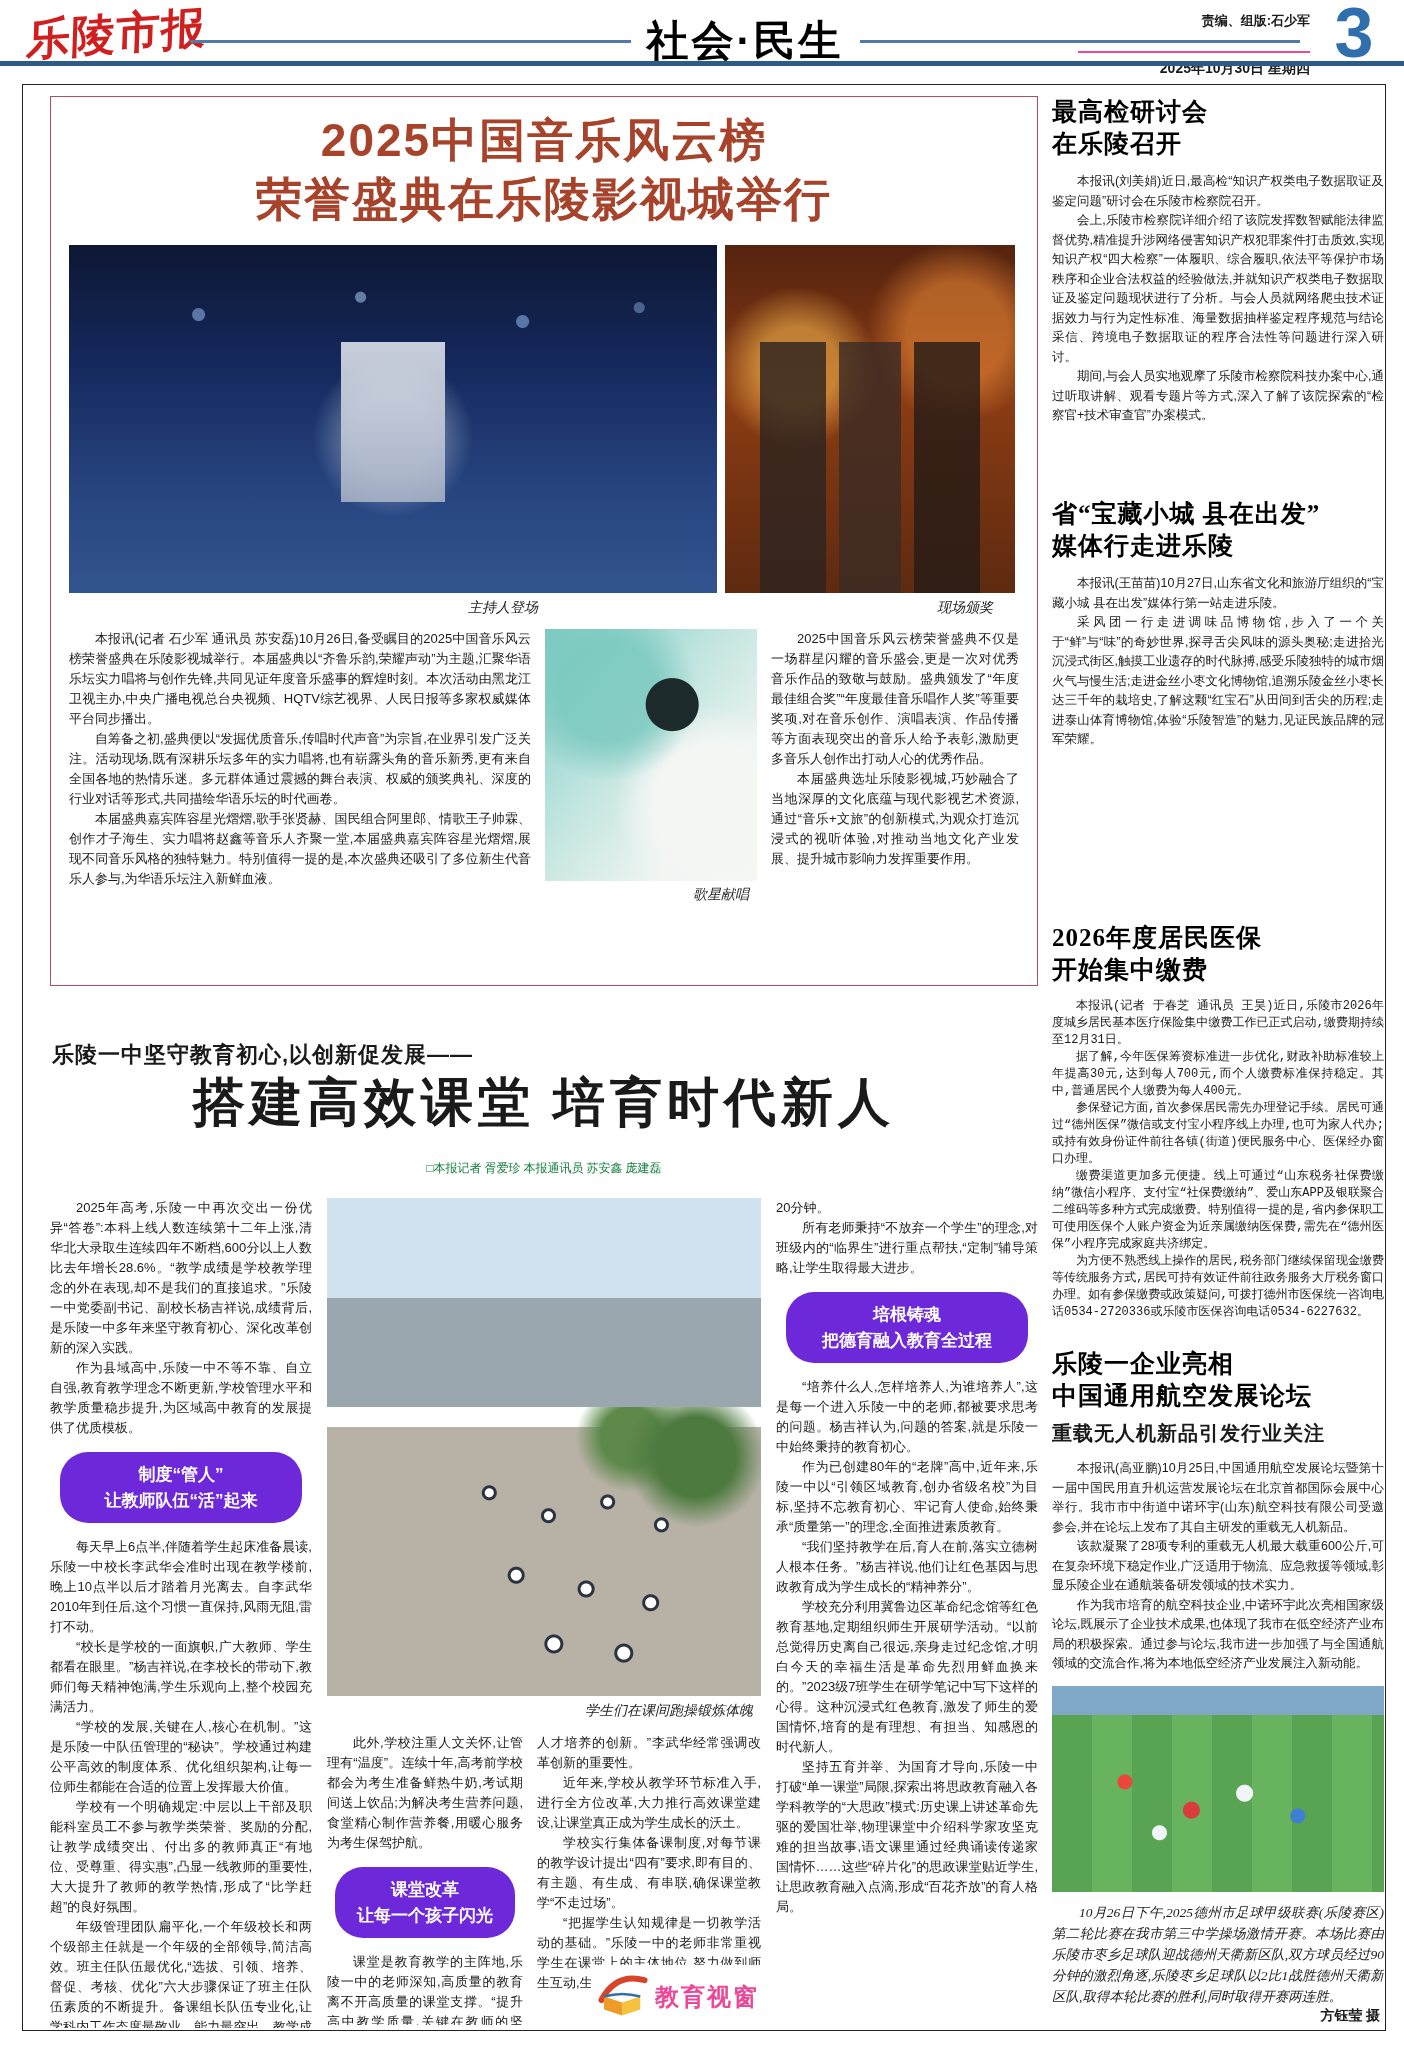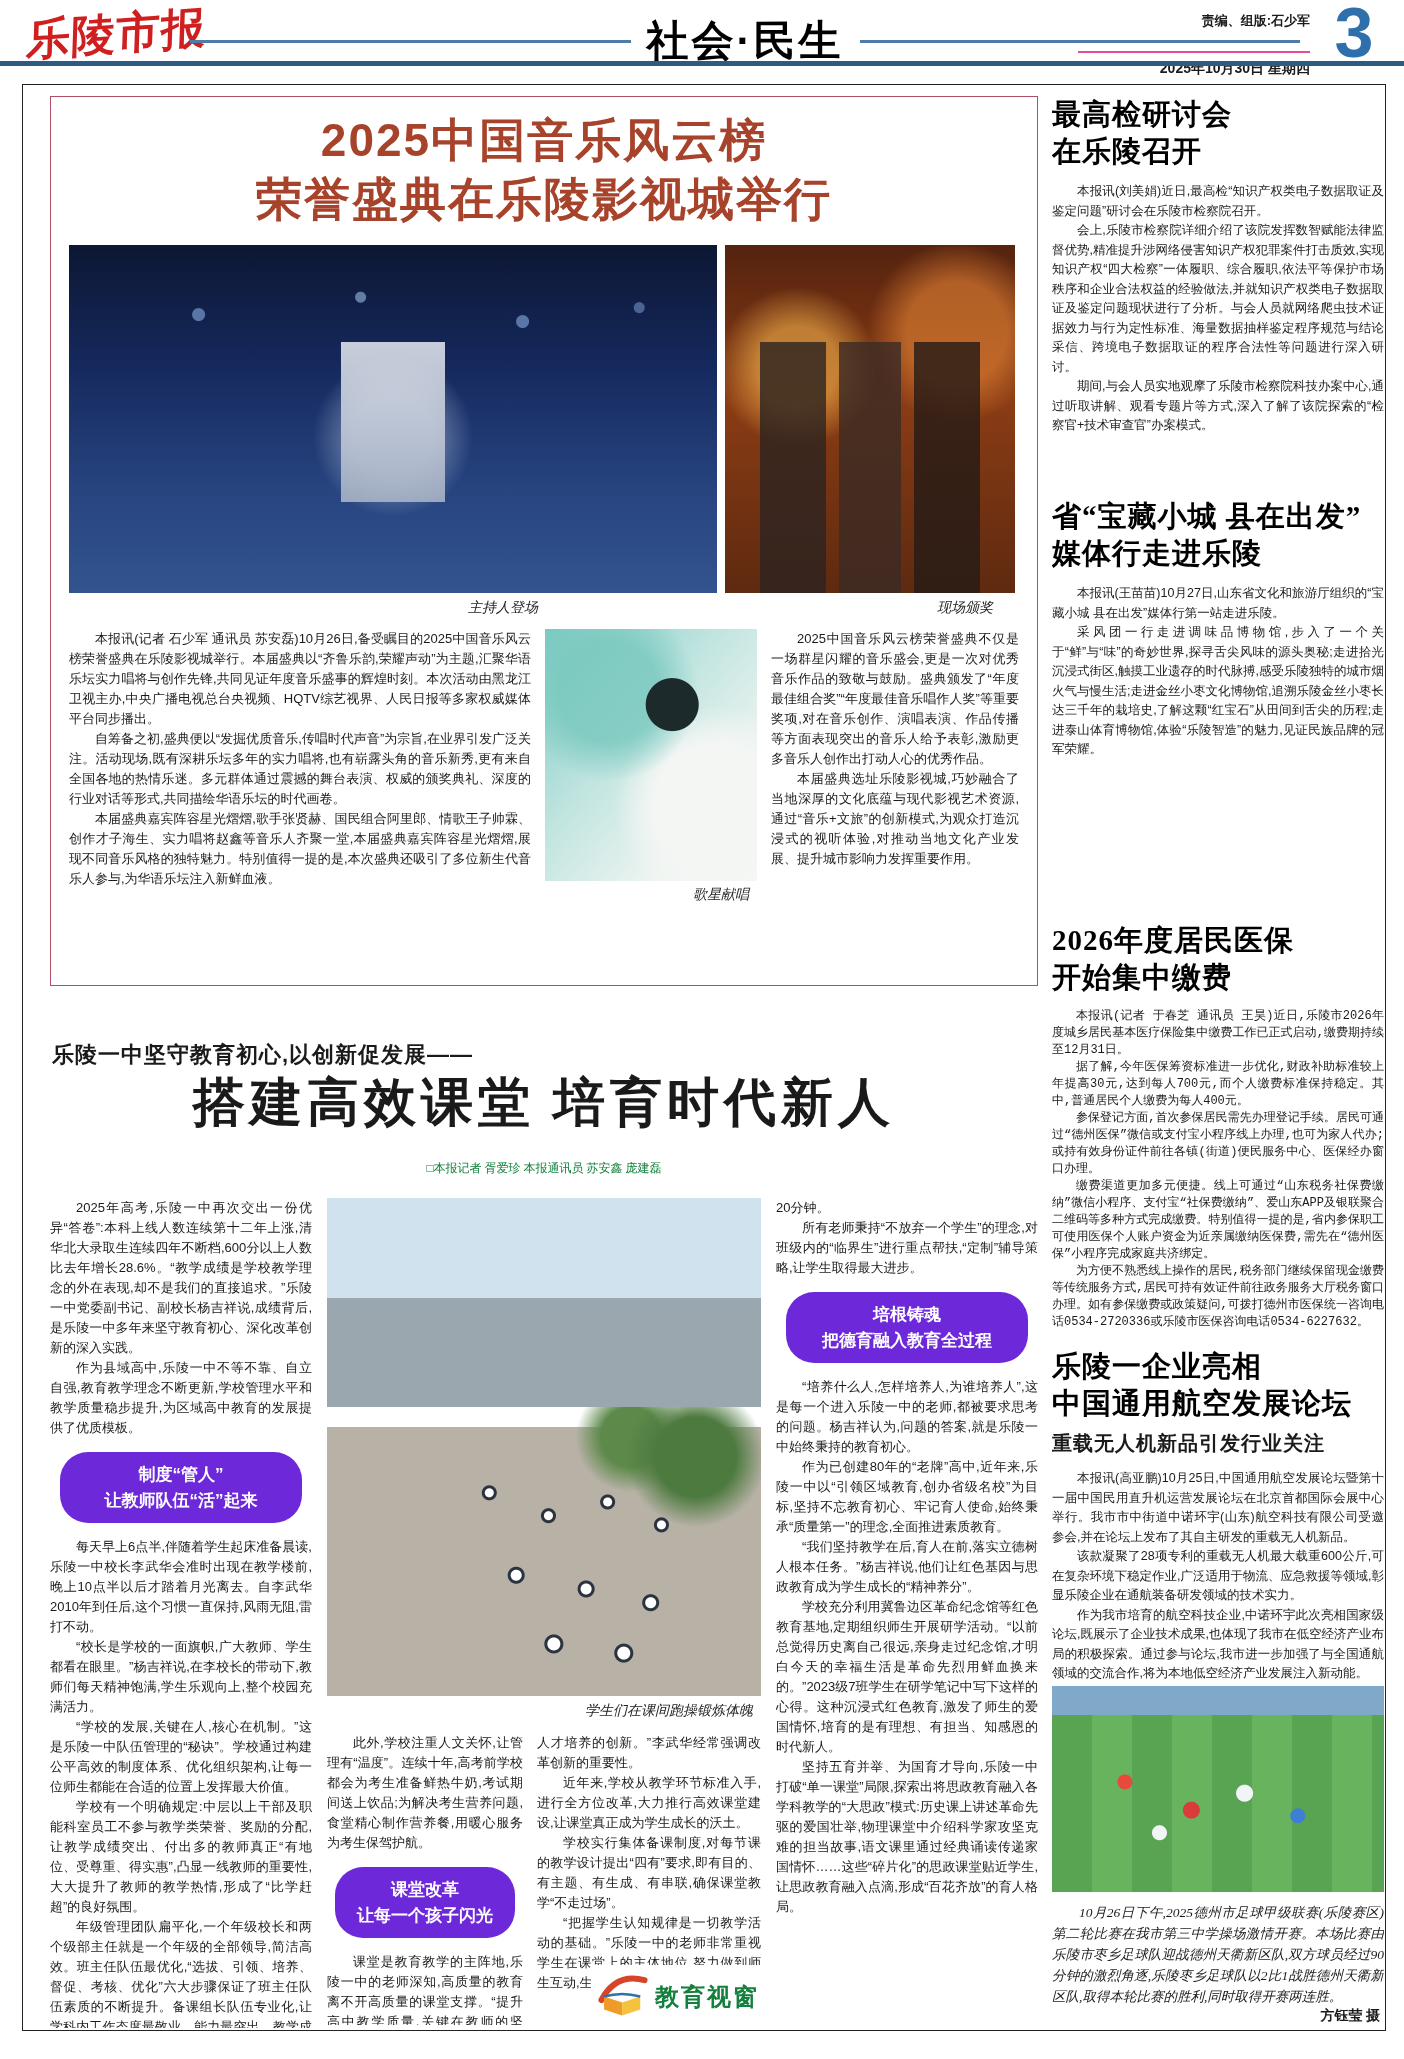--- a/index.html
+++ b/index.html
@@ -64,21 +64,21 @@
       linear-gradient(130deg,#79c9c2 0%, #bfe4df 40%, #eef4f1 75%, #f8f8f6 100%); }
   .cap-singer { text-align:right; padding-right:8px; margin-top:4px; }
   .music-col2 { flex:1; }
   .bodytext { font-size:13px; line-height:20px; }
   .para { text-indent:2em; text-align:justify; }
   .cont { text-align:justify; }
 
   
   .right-col { position:absolute; left:1052px; top:92px; width:332px; }
   .r-art { position:absolute; left:0; width:332px; overflow:hidden; }
-  .r-title { font-family:"Liberation Serif","DejaVu Serif",serif; font-weight:900; font-size:29px;
+  .r-title { font-family:"Liberation Serif","DejaVu Serif",serif; font-weight:900; font-size:25px;
     line-height:1.28; color:#000; letter-spacing:1px; }
   .r-sub { font-weight:900; font-size:20px; margin-top:8px; letter-spacing:1px; }
   .r-body { margin-top:12px; font-size:12.5px; line-height:19.5px; }
   .r-body-sm { margin-top:12px; font-size:12px; line-height:17px;font-family:Liberation Mono, monospace; }
   .photo-soccer { width:332px; height:206px;
     background:
       linear-gradient(180deg,#7fa8c9 0 14%, transparent 14%),
       repeating-linear-gradient(90deg,#58a452 0 40px, #67b35e 40px 80px),
       #58a452; position:relative; }
   .photo-soccer::after { content:""; position:absolute; left:10%; top:30%; width:80%; height:55%;
@@ -124,21 +124,21 @@
       radial-gradient(circle at 62% 90%, #fff 0 6px, #2b3340 7px 9px, transparent 10px); }
   .edu-photo-cap { text-align:right; padding-right:8px; margin-top:5px; }
   .edu-mid-cols { display:flex; gap:14px; margin-top:12px; position:relative; height:292px; overflow:hidden; }
   .edu-c2a { width:196px; overflow:hidden; }
   .edu-c2b { width:224px; overflow:hidden; position:relative; }
   .edu-c4 { width:262px; overflow:hidden; }
   .badge { background:#6d28d9; color:#fff; border-radius:28px; text-align:center;
     padding:10px 6px; margin:14px auto; width:92%; font-weight:bold; font-size:17px; line-height:1.5; }
   .edu-logo { position:absolute; right:0; bottom:0; display:flex; align-items:center; gap:6px;
     background:#fff; padding:4px 2px 0 6px; }
-  .edu-logo-text { font-size:24px; font-weight:900; color:#15803d; letter-spacing:2px; }
+  .edu-logo-text { font-size:24px; font-weight:900; color:#ec4899; letter-spacing:2px; }
 </style>
 </head>
 <body>
 
 <div id="page">
 
   <div class="masthead">乐陵市报</div>
   <div class="header-center">
     <div class="header-line"></div>
     <div class="section-title">社会·民生</div>

